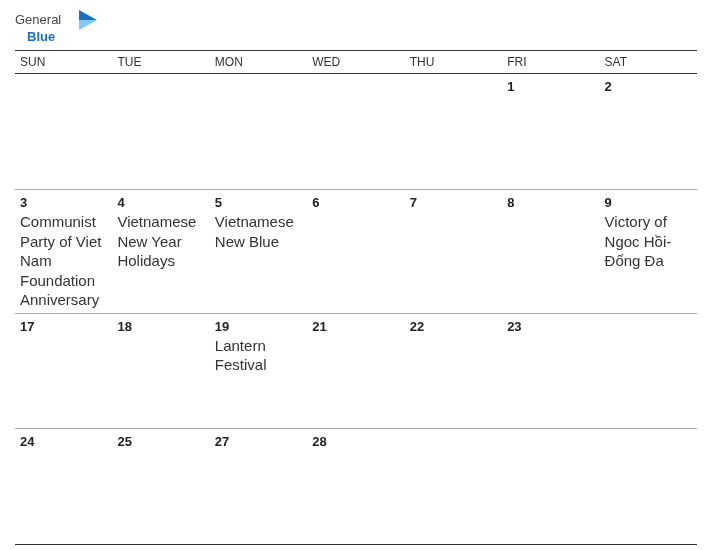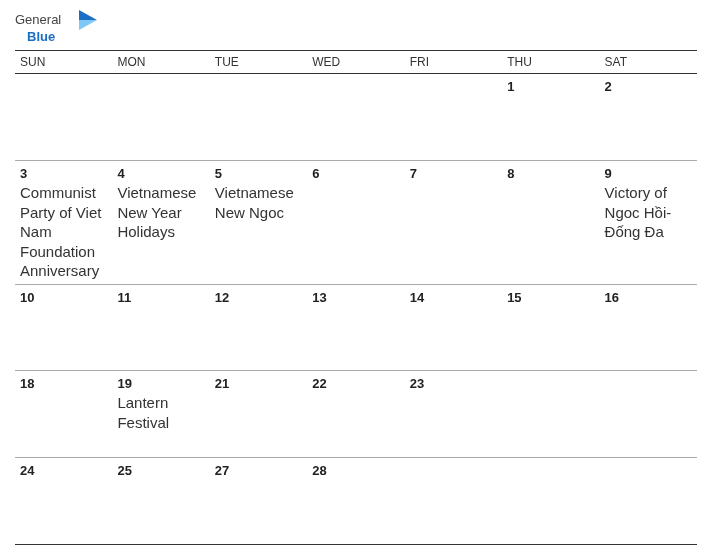--- a/index.html
+++ b/index.html
@@ -115,25 +115,25 @@
     </div>
   </div>
     <div class="month-title"></div>
     <div class="country-label"></div>
   </div>
 
   <hr class="divider-top">
 
   <div class="day-headers">
   <div class="day-header">SUN</div>
+      <div class="day-header">TUE</div>
       <div class="day-header">MON</div>
-      <div class="day-header">TUE</div>
       <div class="day-header">WED</div>
+      <div class="day-header">THU</div>
       <div class="day-header">FRI</div>
-      <div class="day-header">THU</div>
       <div class="day-header">SAT</div>
     </div>
 
   <div class="calendar-grid">
   <div class="calendar-row">
         <div class="calendar-cell empty-cell"></div>
         <div class="calendar-cell empty-cell"></div>
         <div class="calendar-cell empty-cell"></div>
         <div class="calendar-cell empty-cell"></div>
         <div class="calendar-cell empty-cell"></div>
@@ -148,60 +148,40 @@
         <div class="calendar-cell">
           <div class="cell-date">3</div>
           <div class="cell-event">Communist Party of Viet Nam Foundation Anniversary</div>
         </div>
         <div class="calendar-cell">
           <div class="cell-date">4</div>
           <div class="cell-event">Vietnamese New Year Holidays</div>
         </div>
         <div class="calendar-cell">
           <div class="cell-date">5</div>
-          <div class="cell-event">Vietnamese New Ngoc</div>
+          <div class="cell-event">Vietnamese New Blue</div>
         </div>
         <div class="calendar-cell">
           <div class="cell-date">6</div>
         </div>
         <div class="calendar-cell">
           <div class="cell-date">7</div>
         </div>
         <div class="calendar-cell">
           <div class="cell-date">8</div>
         </div>
         <div class="calendar-cell">
           <div class="cell-date">9</div>
           <div class="cell-event">Victory of Ngoc Hồi-Đống Đa</div>
         </div>
       </div>
       <div class="calendar-row">
         <div class="calendar-cell">
-          <div class="cell-date">10</div>
-        </div>
-        <div class="calendar-cell">
-          <div class="cell-date">11</div>
-        </div>
-        <div class="calendar-cell">
-          <div class="cell-date">12</div>
-        </div>
-        <div class="calendar-cell">
-          <div class="cell-date">13</div>
-        </div>
-        <div class="calendar-cell">
-          <div class="cell-date">14</div>
-        </div>
-        <div class="calendar-cell">
-          <div class="cell-date">15</div>
-        </div>
-        <div class="calendar-cell">
-          <div class="cell-date">16</div>
-        </div>
-      </div>
-      <div class="calendar-row">
+          <div class="cell-date">17</div>
+        </div>
         <div class="calendar-cell">
           <div class="cell-date">18</div>
         </div>
         <div class="calendar-cell">
           <div class="cell-date">19</div>
           <div class="cell-event">Lantern Festival</div>
         </div>
         <div class="calendar-cell">
           <div class="cell-date">21</div>
         </div>

